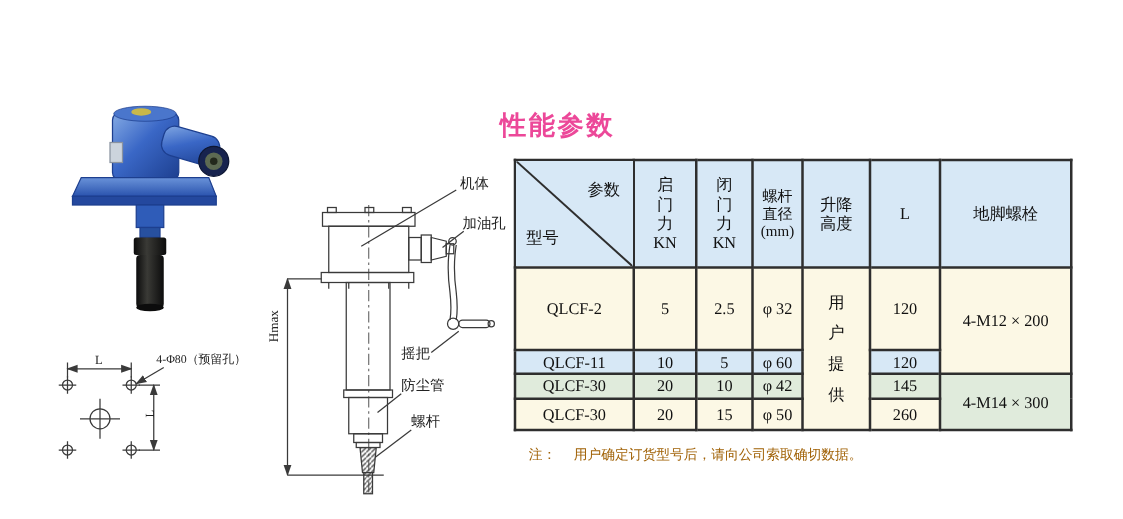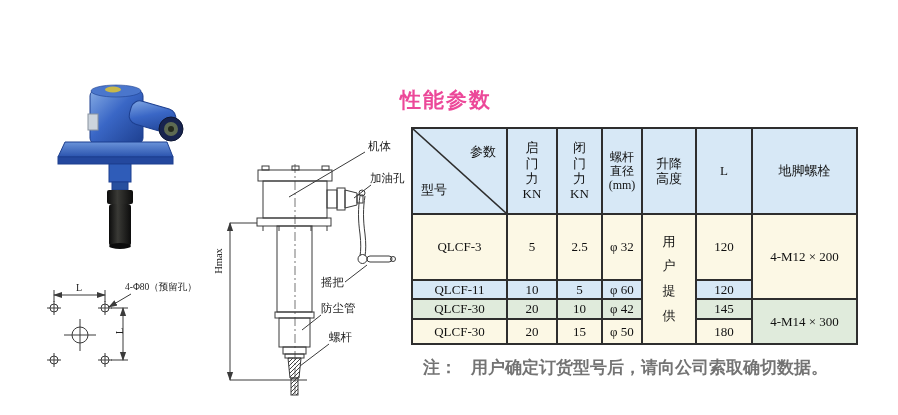--- a/index.html
+++ b/index.html
@@ -15,21 +15,21 @@
   td{border:2px solid #2e2e2e;text-align:center;vertical-align:middle;padding:0;font-size:13px;}
   .bg-blue{background:#d7e8f6;}
   .bg-cream{background:#fcf8e5;}
   .bg-green{background:#e0ebdc;}
   .pre{white-space:pre-line;line-height:1.18;}
   .vspread{white-space:pre-line;line-height:1.9;}
   #corner-cell{position:relative;}
   #corner-cell .c-top{position:absolute;top:14px;right:10px;}
   #corner-cell .c-bot{position:absolute;bottom:14px;left:8px;}
   #corner-cell svg{position:absolute;left:0;top:0;width:100%;height:100%;}
-  #note-line{left:423px;top:356px;font-size:17px;font-weight:bold;color:#737373;}
+  #note-line{left:423px;top:356px;font-size:11px;font-weight:normal;color:#a16207;}
   #note-line .gap{display:inline-block;width:14px;}
   
   text{font-family:"Liberation Serif","DejaVu Serif",serif;fill:#222;}
 </style>
 </head>
 <body>
 
 <div id="page">
 
 
@@ -217,21 +217,21 @@
 KN</td>
         <td class="bg-blue pre" style="font-size:12px">螺杆
 直径
 (mm)</td>
         <td class="bg-blue pre">升降
 高度</td>
         <td class="bg-blue">L</td>
         <td class="bg-blue">地脚螺栓</td>
       </tr>
       <tr style="height:66px">
-        <td class="bg-cream">QLCF-3</td>
+        <td class="bg-cream">QLCF-2</td>
         <td class="bg-cream">5</td>
         <td class="bg-cream">2.5</td>
         <td class="bg-cream">φ 32</td>
         <td class="bg-cream vspread" rowspan="4">用
 户
 提
 供</td>
         <td class="bg-cream">120</td>
         <td class="bg-cream" rowspan="2">4-M12 × 200</td>
       </tr>
@@ -248,21 +248,21 @@
         <td class="bg-green">10</td>
         <td class="bg-green">φ 42</td>
         <td class="bg-green">145</td>
         <td class="bg-green" rowspan="2">4-M14 × 300</td>
       </tr>
       <tr style="height:25px">
         <td class="bg-cream">QLCF-30</td>
         <td class="bg-cream">20</td>
         <td class="bg-cream">15</td>
         <td class="bg-cream">φ 50</td>
-        <td class="bg-cream">180</td>
+        <td class="bg-cream">260</td>
       </tr>
     </tbody>
       </table>
   </div>
 
   <div id="note-line" class="abs">
     <span>注：</span><span class="gap"></span><span>用户确定订货型号后，请向公司索取确切数据。</span>
   </div>
 
 </div>

